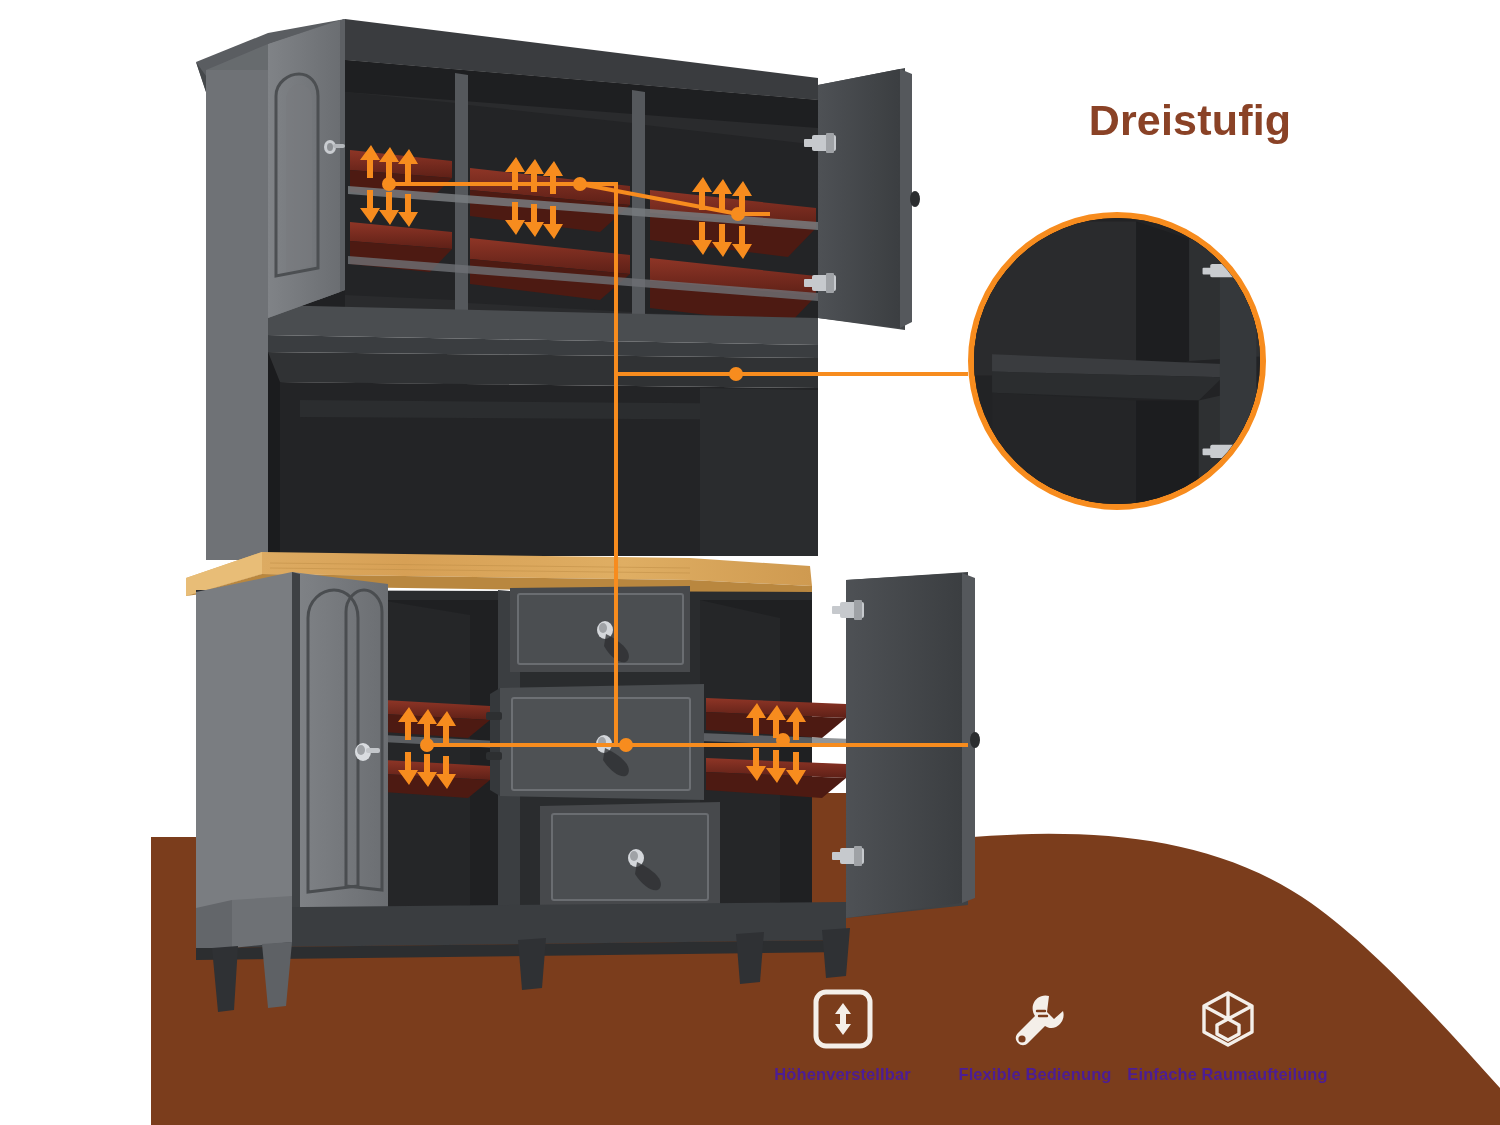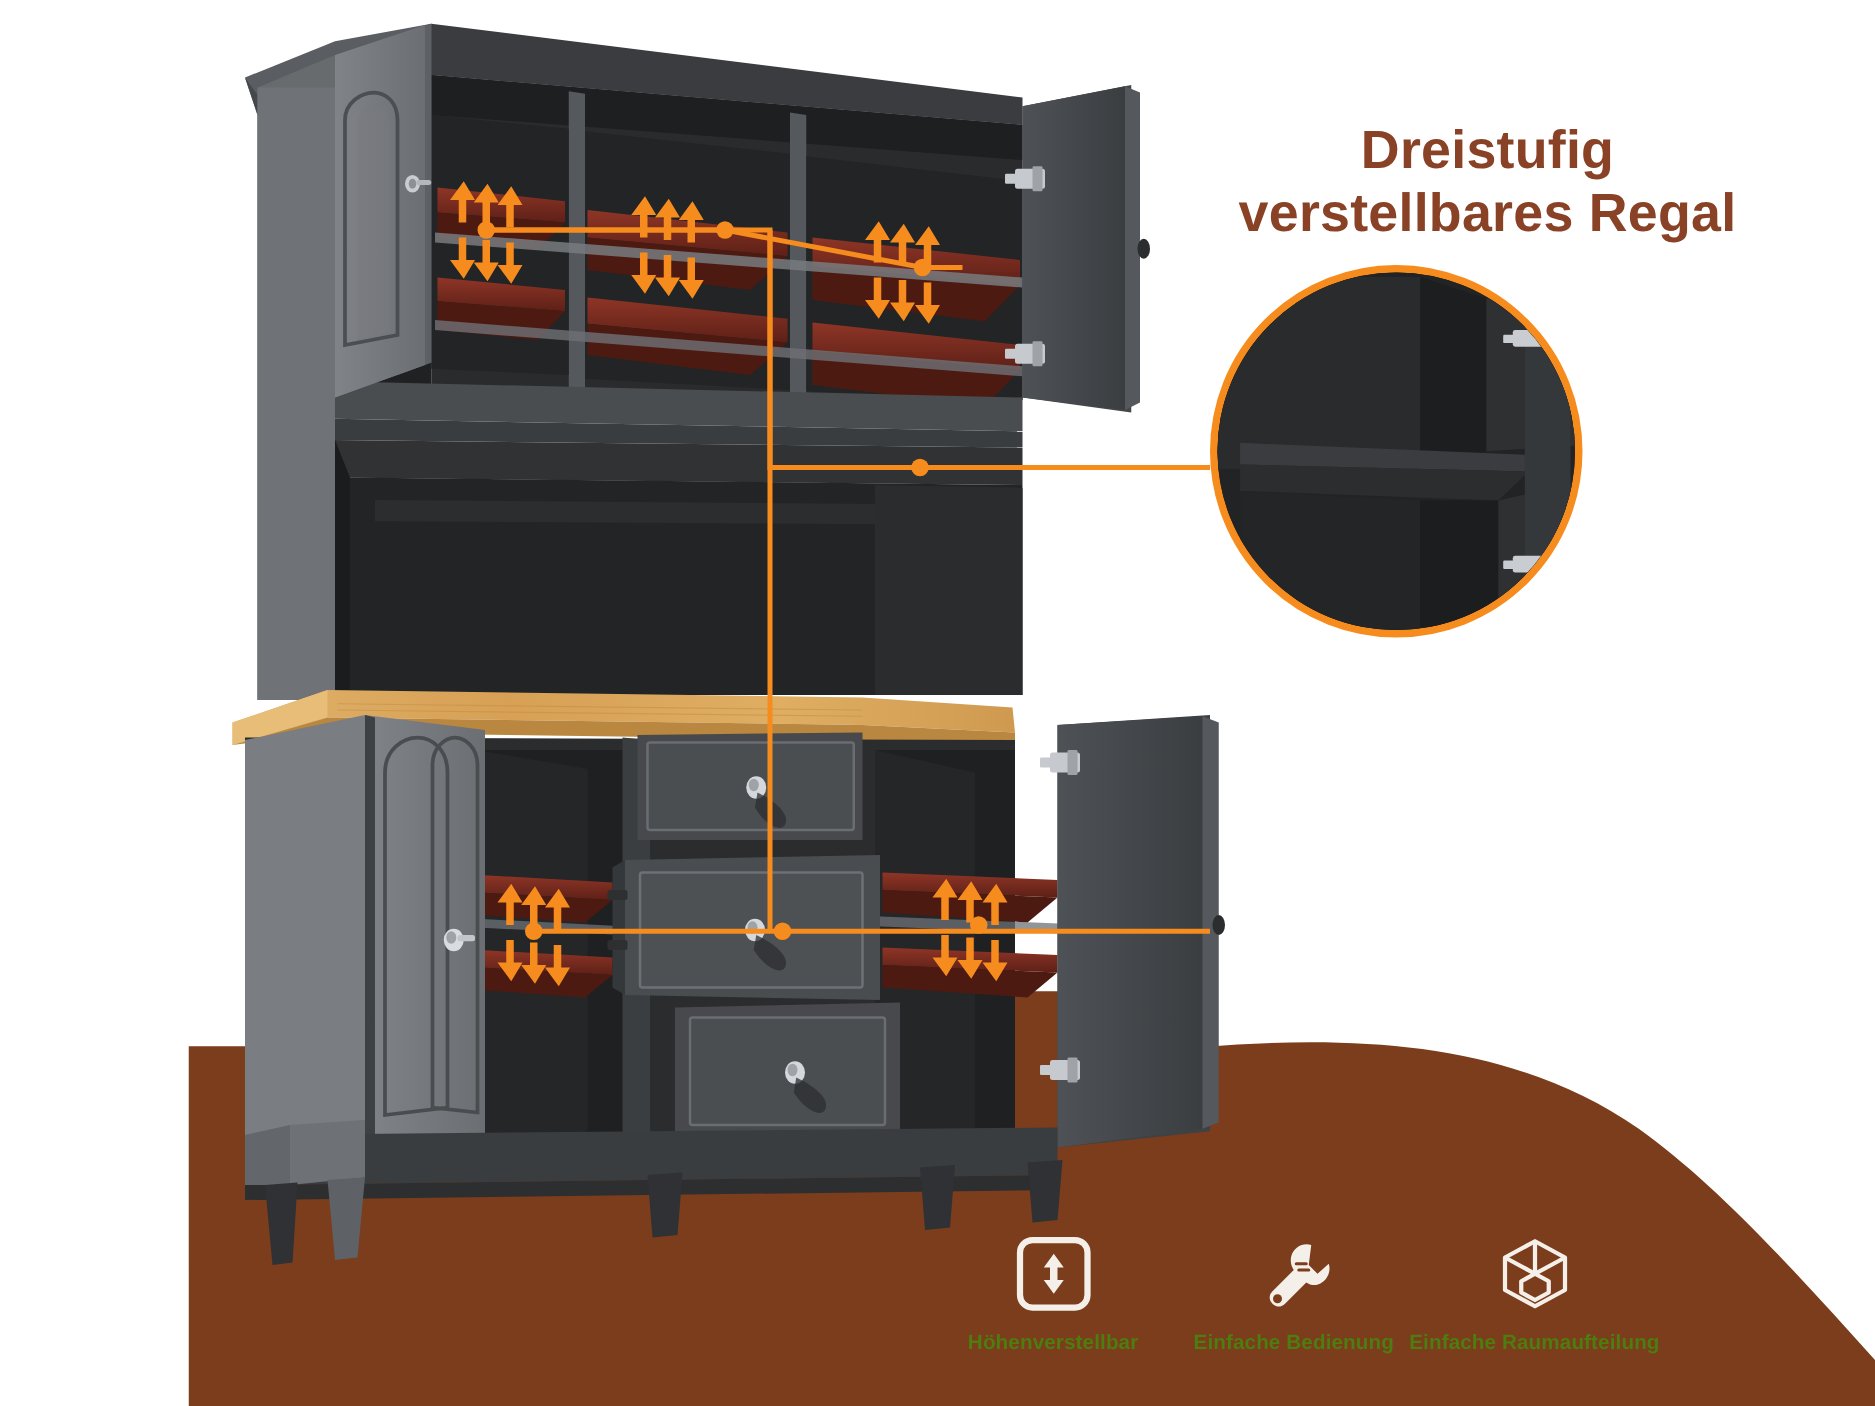--- a/index.html
+++ b/index.html
@@ -37,21 +37,21 @@
   .anno { position:absolute; left:0; top:0; width:1500px; height:1125px; pointer-events:none; }
 
   
   .features {
     position:absolute; left:755px; top:985px; width:560px; height:115px;
     display:flex; align-items:flex-start; justify-content:space-between;
   }
   .feat { display:flex; flex-direction:column; align-items:center; width:175px; }
   .feat-ico { height:68px; display:flex; align-items:center; justify-content:center; }
   .feat-lbl {
-    margin-top:12px; color:#4d7c0f; font-size:16.5px; font-weight:bold;
+    margin-top:12px; color:#4c1d95; font-size:16.5px; font-weight:bold;
     white-space:nowrap; letter-spacing:.1px;
   }
 </style>
 </head>
 <body>
 
 <div id="stage">
 
   <svg class="ground" viewBox="0 0 1500 1125">
     <path d="M151,837 L151,1125 L1500,1125 L1500,1088
@@ -271,21 +271,20 @@
         <rect x="252" y="54" width="26" height="14" rx="2"></rect>
         <rect x="244" y="58" width="10" height="7" rx="1"></rect>
         <rect x="252" y="242" width="26" height="14" rx="2"></rect>
         <rect x="244" y="246" width="10" height="7" rx="1"></rect>
       </g>
     </svg>
   </div>
 
   <div class="headline">
     <span>Dreistufig</span>
-    <span class="l2">verstellbares Regal</span>
   </div>
 
   <svg class="anno" viewBox="0 0 1500 1125">
     <defs>
       <g id="arrowPair">
         <path d="M0,-6 L0,-34 M0,-34 l-7,0 l7,-11 l7,11 Z"></path>
       </g>
     </defs>
     <g stroke="#f78c1e" stroke-width="4" fill="none">
 
@@ -406,21 +405,21 @@
           <path d="M45,8 C38,6 31,10 29,17 C28,21 29,25 31,28 L14,45
                    C11,48 11,52 14,55 C17,58 21,58 24,55 L41,38
                    C44,40 48,41 52,39 C58,36 61,29 59,23 L50,31 L43,24 Z" fill="#f4efe9"></path>
           <circle cx="18" cy="51" r="3.6" fill="#7b3d1c"></circle>
           <g stroke="#7b3d1c" stroke-width="2.4" stroke-linecap="round">
             <line x1="33" y1="23" x2="41" y2="23"></line>
             <line x1="35" y1="28" x2="43" y2="28"></line>
           </g>
         </svg>
       </div>
-      <div class="feat-lbl">Einfache Bedienung</div>
+      <div class="feat-lbl">Flexible Bedienung</div>
     </div>
 
     <div class="feat">
       <div class="feat-ico">
         <svg width="62" height="62" viewBox="0 0 62 62">
           <g fill="none" stroke="#f4efe9" stroke-width="3.4" stroke-linejoin="round">
             <path d="M31,5 L55,18 L55,44 L31,57 L7,44 L7,18 Z"></path>
             <path d="M31,5 L31,31 M31,31 L7,18 M31,31 L55,18"></path>
             <path d="M31,31 L42,37 L42,46 L31,52 L20,46 L20,37 Z"></path>
           </g>

